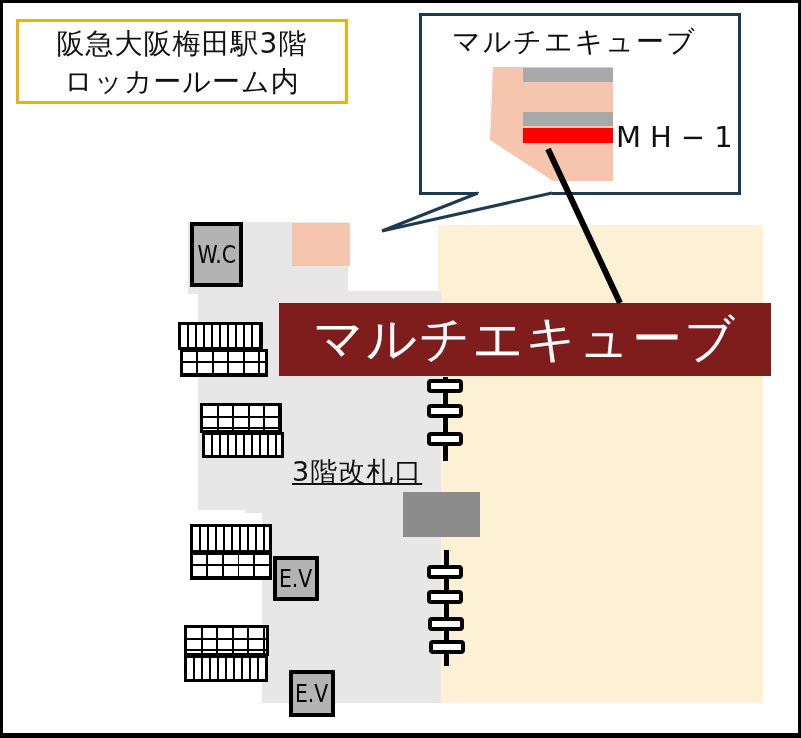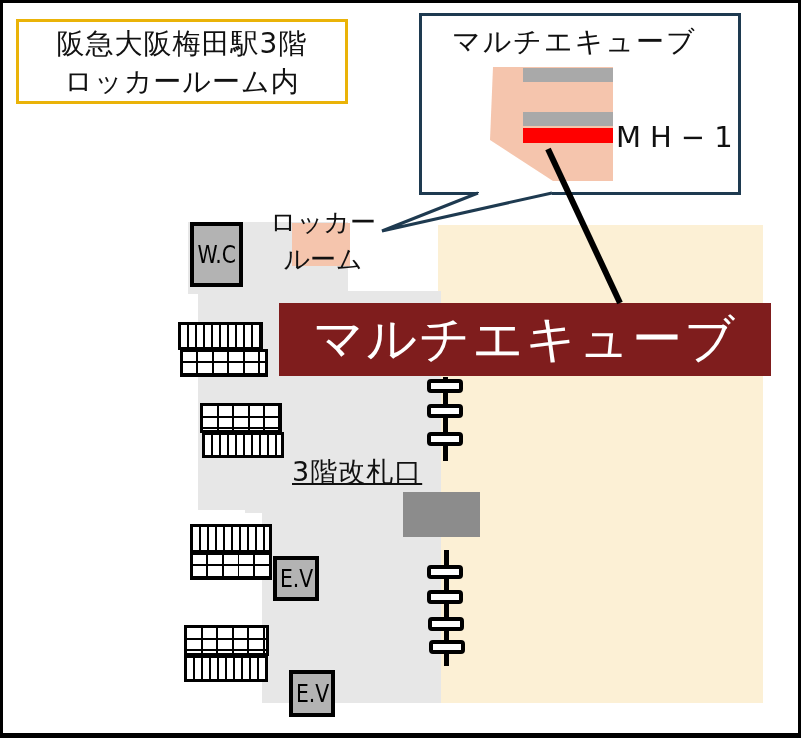--- a/index.html
+++ b/index.html
@@ -12,21 +12,21 @@
   .stairs{position:absolute;box-sizing:border-box;border:3px solid #000;background-color:#fff;
           background-image:repeating-linear-gradient(90deg,transparent 0 6px,#000 6px 8px);}
   .gridpart{position:absolute;box-sizing:border-box;border:3px solid #000;background-color:#fff;
           background-image:
             repeating-linear-gradient(90deg,transparent 0 13.5px,#000 13.5px 15.5px),
             repeating-linear-gradient(180deg,transparent 0 9.5px,#000 9.5px 11.5px);}
   .zline{position:absolute;width:5px;background:#000;}
   .rung{position:absolute;width:36px;height:14px;background:#fff;border:4px solid #000;
         border-radius:4px;box-sizing:border-box;}
   .gbox{position:absolute;background:#B3B3B3;border:4px solid #000;box-sizing:border-box;
-        display:flex;align-items:center;justify-content:flex-start;color:#000;}
+        display:flex;align-items:center;justify-content:center;color:#000;}
   .gbox span{display:inline-block;transform:scaleX(.85);white-space:nowrap;font-size:24px;}
   .gate{position:absolute;background:#8C8C8C;}
   
   .lbl{position:absolute;color:#111;white-space:nowrap;}
   .locker-lbl{text-align:center;font-size:26px;line-height:37px;}
   .gate-lbl{font-size:27px;letter-spacing:1px;text-decoration:underline;}
   .banner{position:absolute;left:276px;top:300px;width:492px;height:73px;background:#7f1d1d;
           color:#fff;font-size:50px;line-height:73px;text-align:center;letter-spacing:2px;white-space:nowrap;}
   .pink{position:absolute;background:#F5C5AD;}
   
@@ -82,24 +82,20 @@
     <span>W.C</span>
   </div>
   <div class="gbox" style="left:270px;top:553px;width:46px;height:45px;">
     <span>E.V</span>
   </div>
   <div class="gbox" style="left:286px;top:667px;width:46px;height:47px;">
     <span>E.V</span>
   </div>
 
   <div class="pink" style="left:289px;top:220px;width:58px;height:43px;"></div>
-  <div class="lbl locker-lbl" style="left:260px;top:201px;width:120px;">
-    <div>ロッカー</div>
-    <div>ルーム</div>
-  </div>
 
   <div class="banner">マルチエキューブ</div>
 
   <div class="titlebox">
     <div>阪急大阪梅田駅3階</div>
     <div>ロッカールーム内</div>
   </div>
 
   <div class="inset"></div>
   <div class="inset-title">マルチエキューブ</div>

